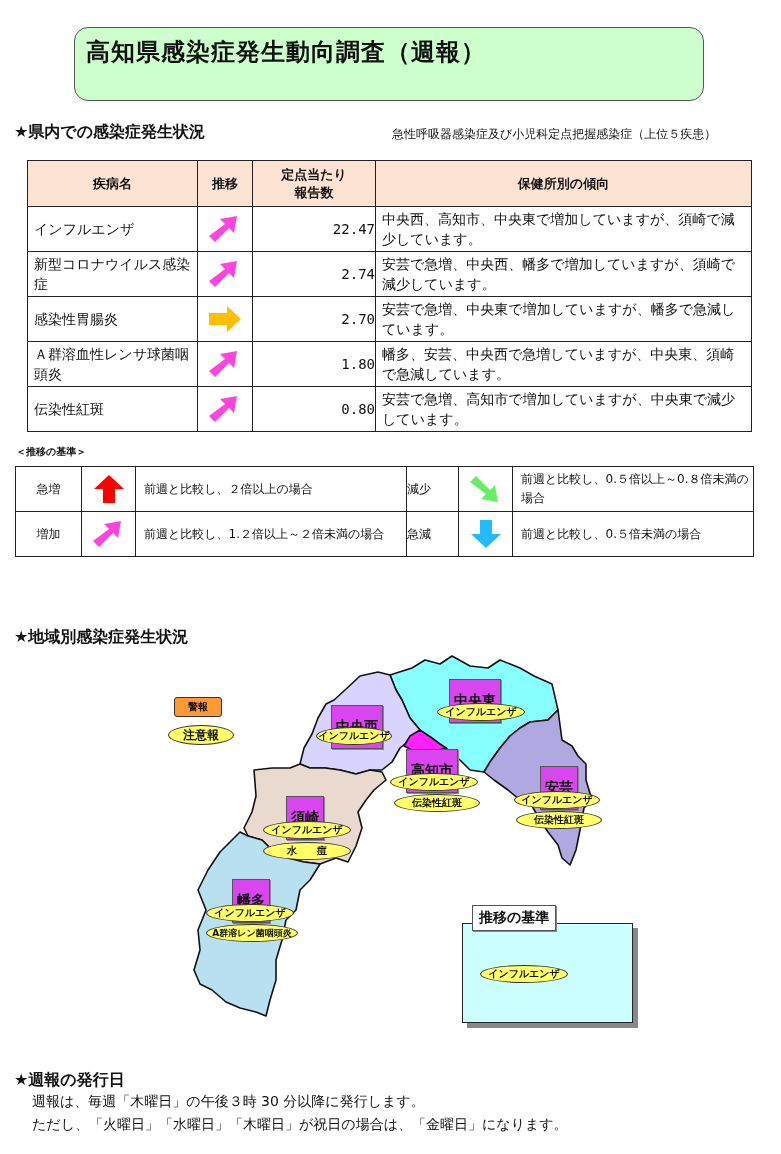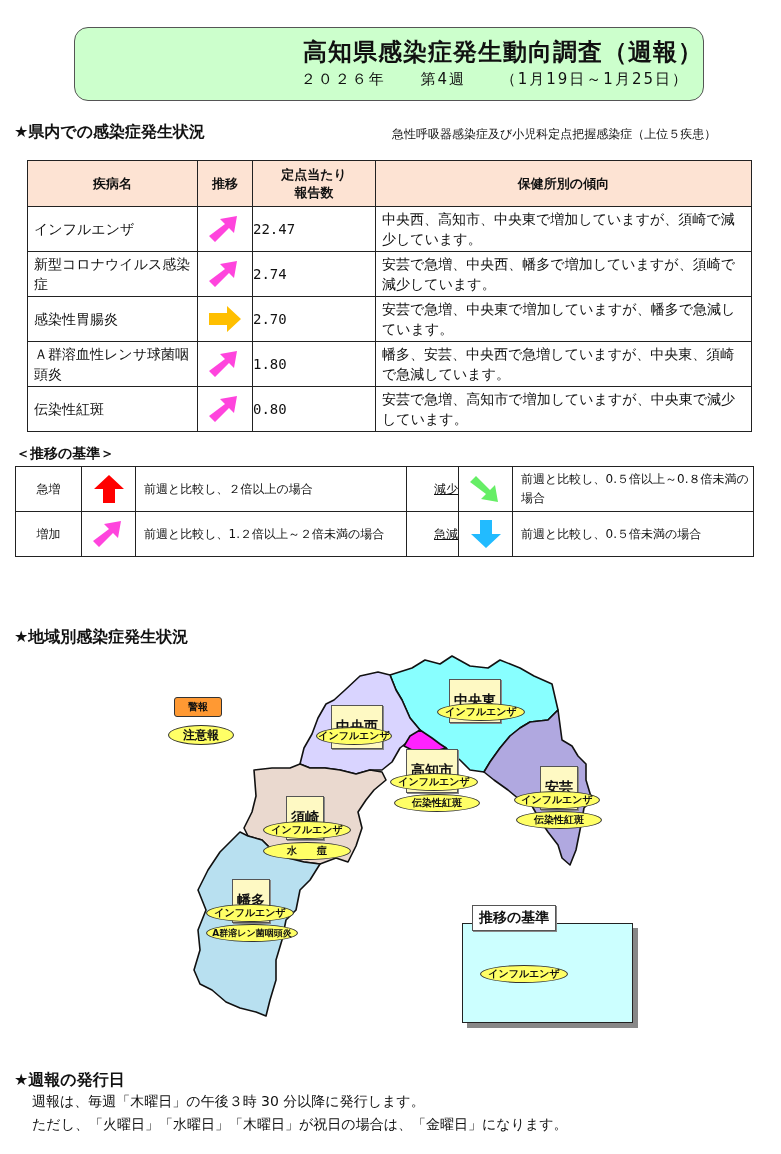--- a/index.html
+++ b/index.html
@@ -7,21 +7,21 @@
     width: 781px; height: 1154px; background: #ffffff;
     font-family: "DejaVu Sans", "Liberation Sans", sans-serif;
     color: #111; position: relative; overflow: hidden;
   }
   .abs { position: absolute; }
 
   
   #title-box {
     left: 74px; top: 27px; width: 630px; height: 74px;
     background: #ccffcc; border: 1.5px solid #555; border-radius: 14px;
-    text-align: right;
+    text-align: left;
     padding-left: 11px;
   }
   #title-main { font-size: 24px; font-weight: bold; margin-top: 8px; letter-spacing: 1px; }
   #title-sub { font-size: 15px; margin-top: 2px; letter-spacing: 2px; }
   #title-sub span { margin: 0 14px; }
 
   .section-heading { font-size: 16px; font-weight: bold; }
   #sec1-heading { left: 14px; top: 122px; }
   #sec1-note { left: 392px; top: 126px; font-size: 12px; }
 
@@ -31,42 +31,42 @@
     font-size: 14px;
   }
   #disease-table th, #disease-table td { border: 1px solid #222; }
   #disease-table th {
     background: #fde3d3; font-weight: bold; font-size: 13px;
     height: 46px; text-align: center; line-height: 18px;
   }
   #disease-table td { height: 45px; vertical-align: middle; }
   td.name { width: 170px; padding: 2px 6px; line-height: 20px; }
   td.trend { width: 55px; text-align: center; }
-  td.count { width: 123px; text-align: left; font-family: "DejaVu Sans Mono", monospace; font-size: 14px; }
+  td.count { width: 123px; text-align: right; font-family: "DejaVu Sans Mono", monospace; font-size: 14px; }
   td.tendency { padding: 2px 6px; line-height: 20px; }
 
   .arrow { display: inline-block; width: 36px; height: 30px; vertical-align: middle; }
 
   
-  #criteria-heading { left: 16px; top: 445px; font-size: 14px; font-weight: bold; }
+  #criteria-heading { left: 16px; top: 445px; font-size: 10px; font-weight: bold; }
   #criteria-table {
     left: 15px; top: 466px; border-collapse: collapse; font-size: 12px;
   }
   #criteria-table td { border: 1px solid #222; height: 45px; vertical-align: middle; }
   td.c-label { width: 66px; text-align: center; }
   td.c-icon { width: 54px; text-align: center; }
   td.c-desc { width: 271px; padding-left: 8px; line-height: 19px; }
   td.c-desc2 { width: 241px; padding-left: 8px; line-height: 19px; }
-  td.c-label2 { width: 52px; text-align: right; text-decoration: underline; }
+  td.c-label2 { width: 52px; text-align: left; }
   td.c-blank { border: none !important; border-top: 1px solid #222 !important; }
 
   
   #sec2-heading { left: 14px; top: 627px; }
   .region-label {
-    position: absolute; background: #fef9c3; border: 1px solid #555;
+    position: absolute; background: #d946ef; border: 1px solid #555;
     font-size: 14px; font-weight: bold; padding: 12px 4px;
     box-shadow: 1px 1px 0 #888;
   }
   .pill {
     position: absolute; background: #ffff66; border: 1px solid #333;
     border-radius: 50%; font-size: 10px; font-weight: bold;
     text-align: center; height: 18px; line-height: 16px; white-space: nowrap;
   }
   #legend-alarm {
     left: 174px; top: 697px; width: 48px; height: 20px;
@@ -92,25 +92,20 @@
   #sec3-heading { left: 14px; top: 1070px; }
   .issue-line { left: 32px; font-size: 14px; }
   #issue-line-1 { top: 1093px; }
   #issue-line-2 { top: 1116px; }
 </style>
 </head>
 <body>
 
 <div id="title-box" class="abs">
   <div id="title-main">高知県感染症発生動向調査（週報）</div>
-  <div id="title-sub">
-    <span>２０２６年</span>
-    <span>第4週</span>
-    <span>（1月19日～1月25日）</span>
-  </div>
 </div>
 
 <div id="sec1-heading" class="abs section-heading">★県内での感染症発生状況</div>
 <div id="sec1-note" class="abs">急性呼吸器感染症及び小児科定点把握感染症（上位５疾患）</div>
 
 <svg width="0" height="0" style="position:absolute">
   <defs>
     <symbol id="arr-upright" viewBox="0 0 36 30">
       <polygon points="8,28 2,22 18,10 13,5 30,2 27,19 22,14" fill="#ff44dd"></polygon>
     </symbol>

